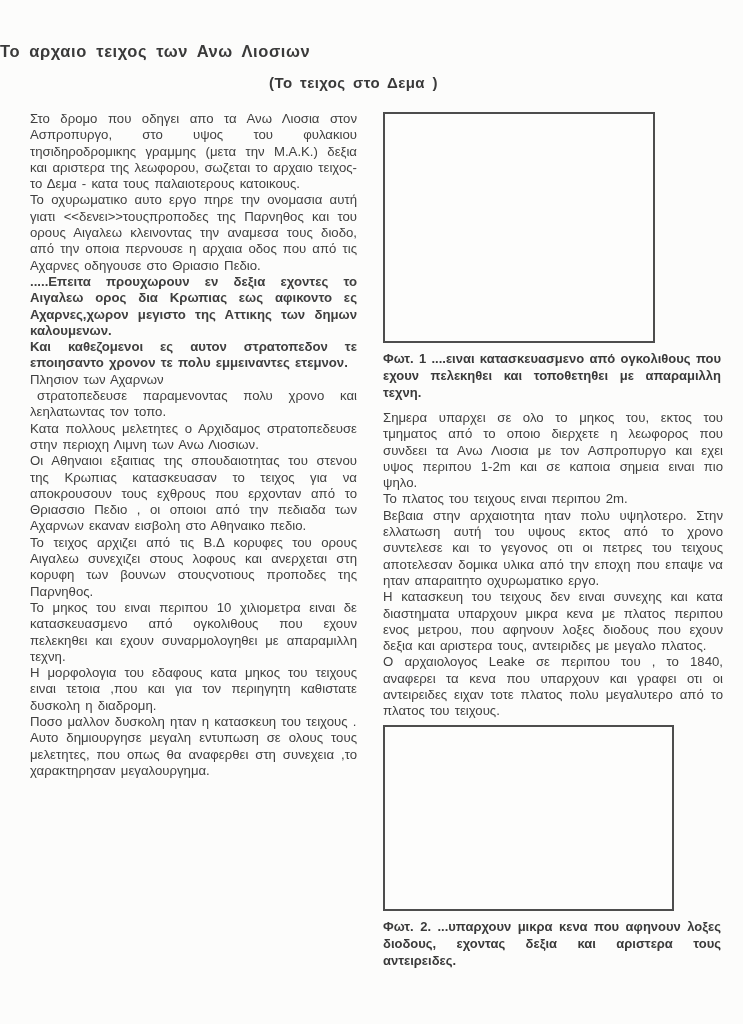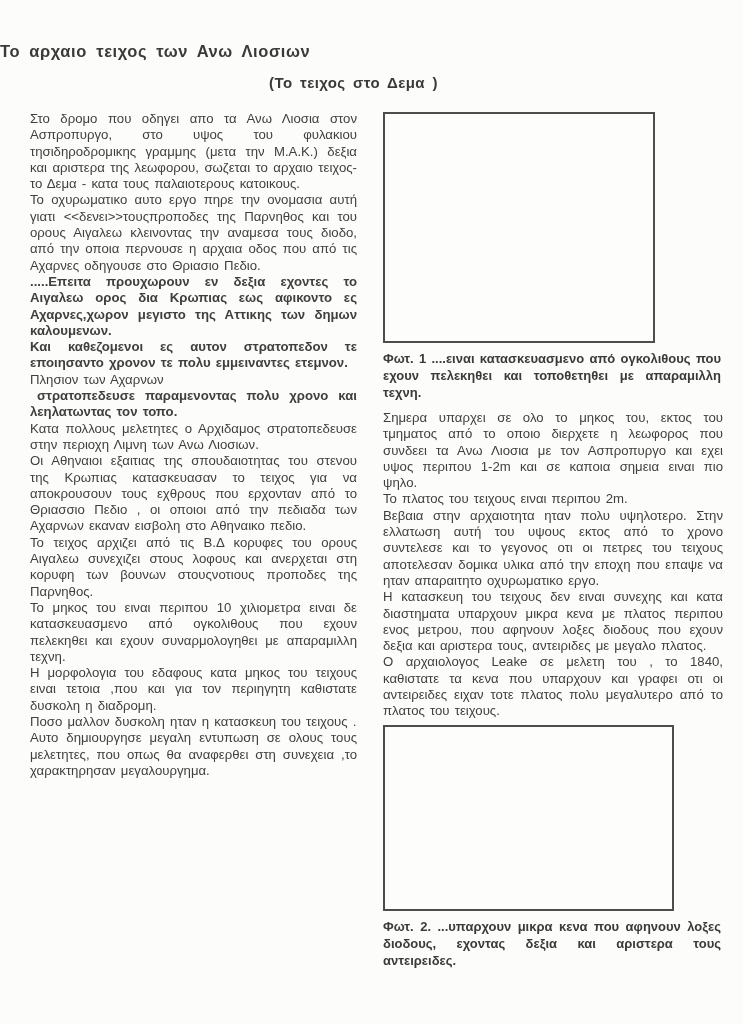--- a/index.html
+++ b/index.html
@@ -23,21 +23,21 @@
     padding-right:36px;box-sizing:border-box;
   }
   .col{position:absolute;text-align:justify;}
   .col-left{left:30px;top:111px;width:327px;}
   .col-right{left:383px;top:112px;width:340px;}
   .para{
     margin:0;font-size:13.2px;line-height:16.3px;
     word-spacing:1.5px;color:#3f3f3f;
   }
   .para.bold{font-weight:700;}
-  .para.indent{text-indent:7px;font-weight:bold;}
+  .para.indent{text-indent:7px;}
   .b{font-weight:400;}
   .photo-frame{
     background:#fdfdfc;border:2px solid #4d4d4d;box-sizing:border-box;
   }
   .photo-frame.one{width:272px;height:231px;}
   .photo-frame.two{width:291px;height:186px;margin-top:5px;}
   .caption{
     margin:7px 0 9px 0;width:338px;
     font-weight:700;font-size:13px;line-height:17px;
     word-spacing:1.5px;color:#3a3a3a;text-align:justify;
@@ -72,19 +72,19 @@
   </div>
 
   <div class="col col-right">
     <div class="photo-frame one"></div>
     <p class="caption">Φωτ. 1  ....ειναι κατασκευασμενο από ογκολιθους που εχουν πελεκηθει και τοποθετηθει  με απαραμιλλη τεχνη.</p>
     <div class="paras">
         <p class="para"><span>Σημερα υπαρχει σε ολο το μηκος του, εκτος του τμηματος από το οποιο διερχετε η λεωφορος που συνδεει τα Ανω Λιοσια με τον Ασπροπυργο και εχει υψος περιπου 1-2m και σε καποια σημεια ειναι πιο ψηλο.</span></p>
         <p class="para"><span>Το πλατος του τειχους ειναι περιπου  2m.</span></p>
         <p class="para"><span>Βεβαια στην αρχαιοτητα ηταν πολυ υψηλοτερο. Στην ελλατωση αυτή του υψους εκτος από το χρονο συντελεσε και το γεγονος οτι οι πετρες του τειχους αποτελεσαν δομικα υλικα από την εποχη που επαψε να ηταν απαραιτητο οχυρωματικο εργο.</span></p>
         <p class="para"><span>Η κατασκευη του τειχους δεν ειναι συνεχης και κατα διαστηματα υπαρχουν μικρα κενα με πλατος περιπου ενος μετρου, που αφηνουν λοξες διοδους που εχουν δεξια και αριστερα τους, αντειριδες με μεγαλο πλατος.</span></p>
-        <p class="para"><span>Ο αρχαιολογος </span><span class="b">Leake</span><span> σε μελετη του , το 1840, καθιστατε τα κενα που υπαρχουν και γραφει οτι οι αντειρειδες ειχαν τοτε πλατος πολυ μεγαλυτερο από το πλατος του τειχους.</span></p>
+        <p class="para"><span>Ο αρχαιολογος </span><span class="b">Leake</span><span> σε περιπου του , το 1840, αναφερει τα κενα που υπαρχουν και γραφει οτι οι αντειρειδες ειχαν τοτε πλατος πολυ μεγαλυτερο από το πλατος του τειχους.</span></p>
       </div>
     <div class="photo-frame two"></div>
     <p class="caption last">Φωτ. 2. ...υπαρχουν μικρα κενα που αφηνουν λοξες διοδους, εχοντας δεξια και αριστερα τους αντειρειδες.</p>
   </div>
 
 </div>
 
 </body></html>

